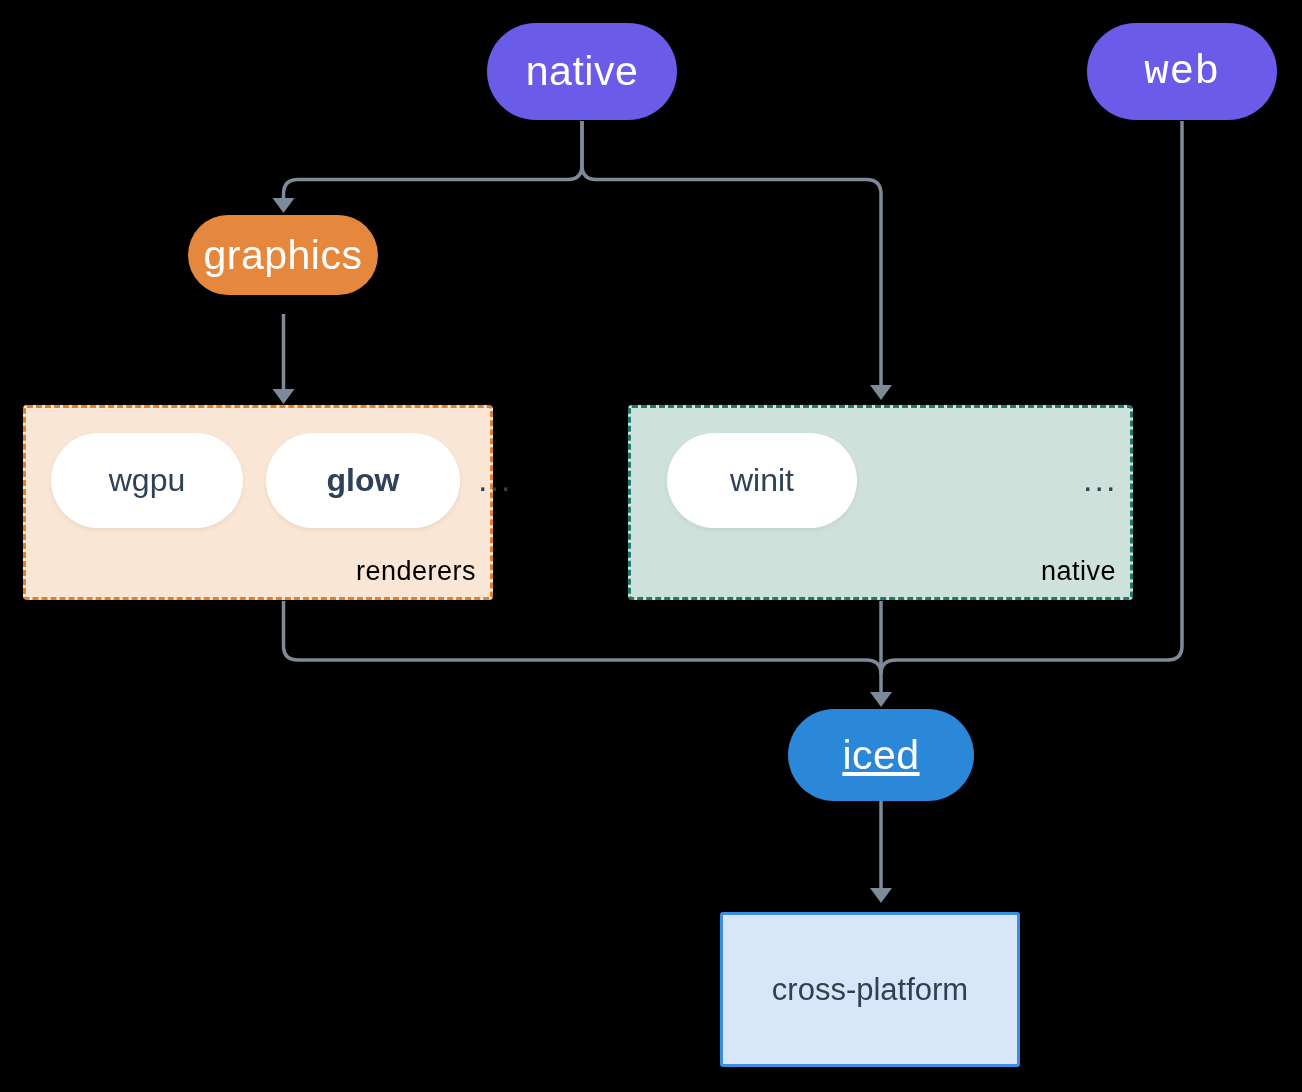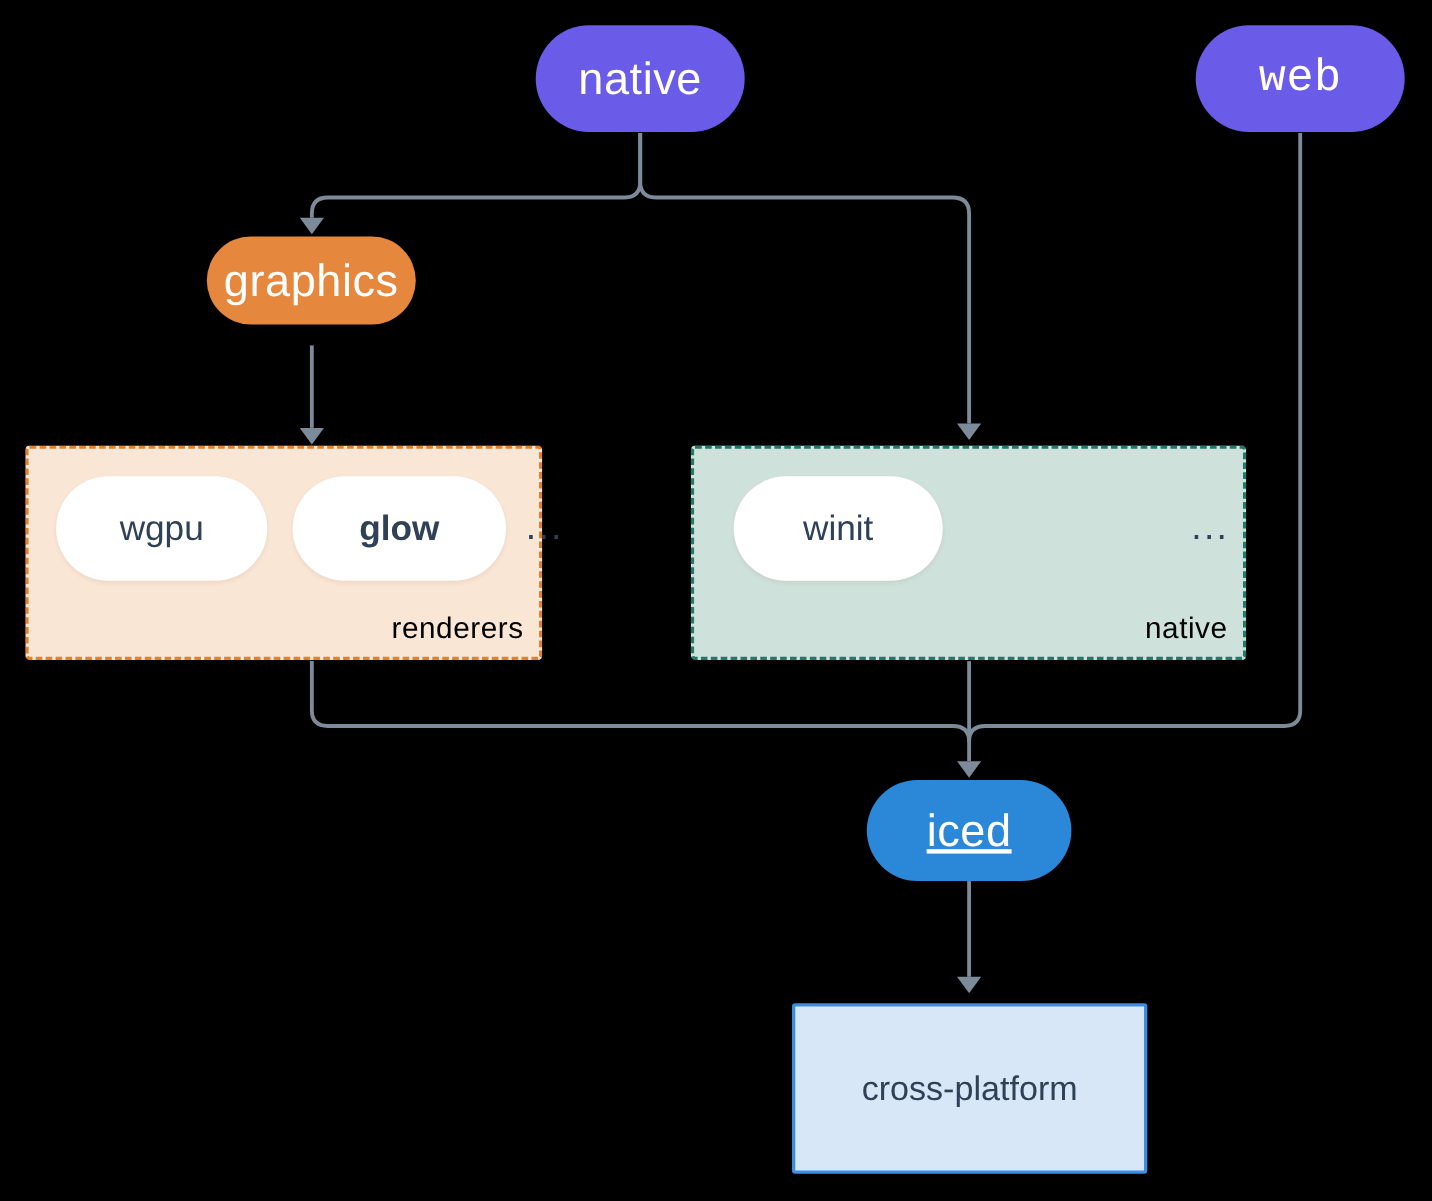--- a/index.html
+++ b/index.html
@@ -87,21 +87,21 @@
     position: absolute;
     right: 14px;
     bottom: 10px;
     color: #000000;
     font-size: 27px;
     letter-spacing: 0.5px;
   }
   .app-box {
     position: absolute;
     z-index: 2;
-    left: 720px; top: 912px; width: 323px; height: 155px;
+    left: 720px; top: 912px; width: 300px; height: 155px;
     background: #D8E7F7;
     border: 3px solid #3B8EE0;
     border-radius: 3px;
     box-sizing: border-box;
     display: flex;
     flex-direction: column;
     align-items: center;
     justify-content: center;
     color: #2F4156;
     font-size: 31px;

